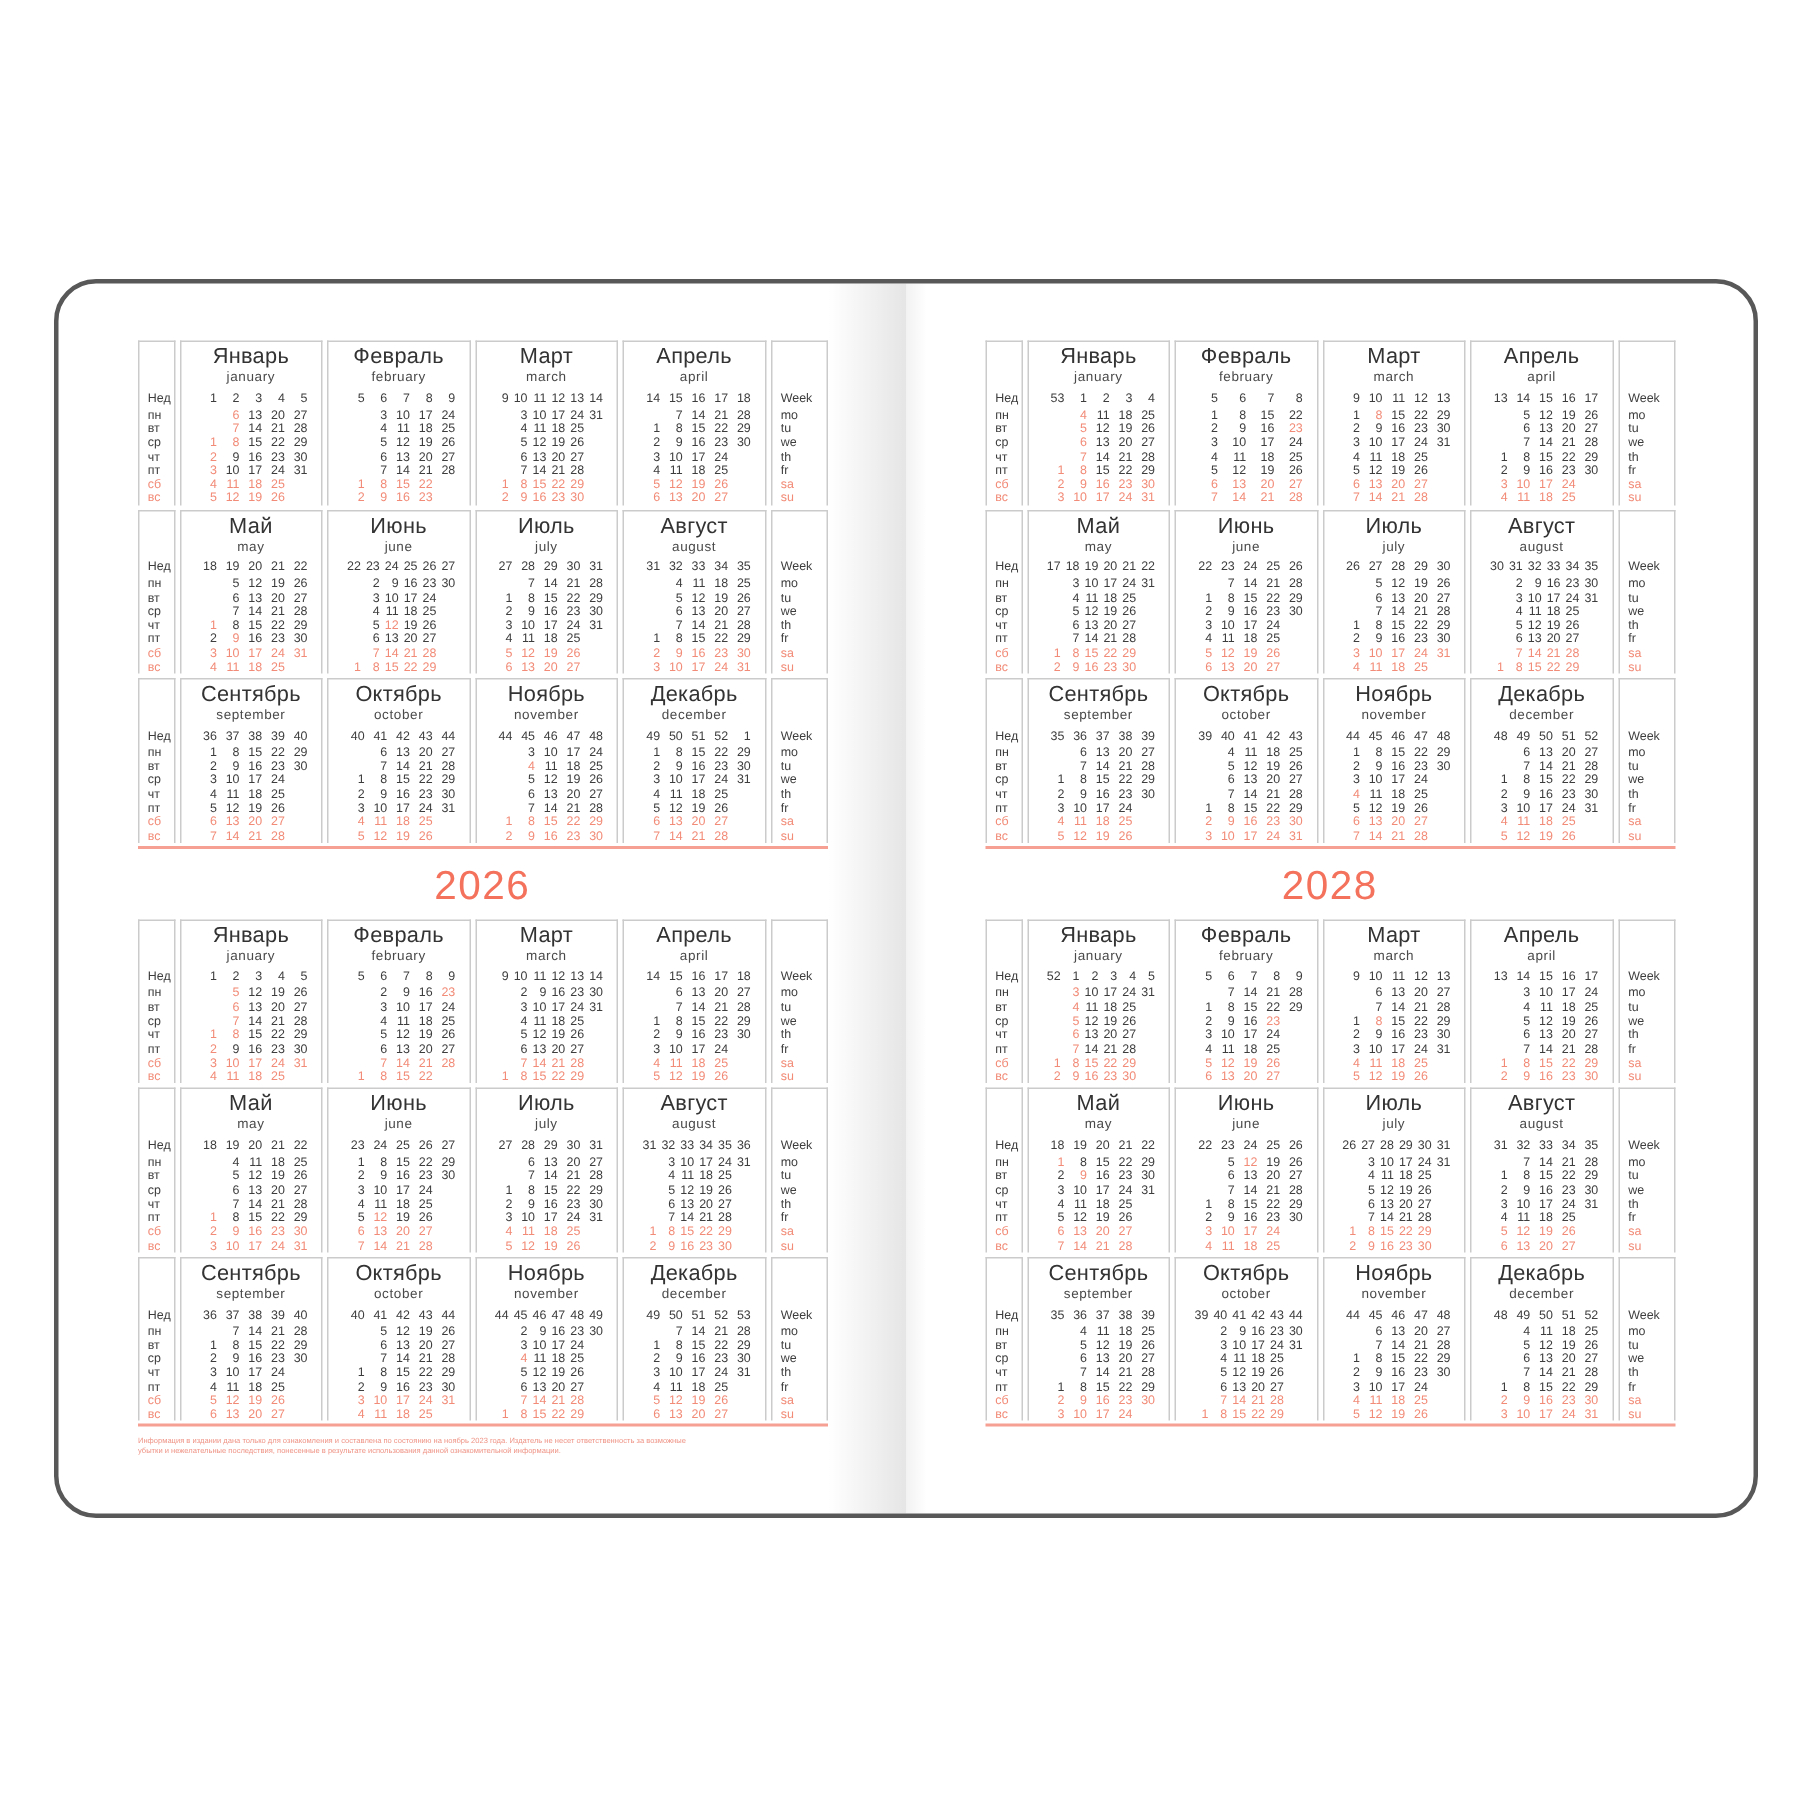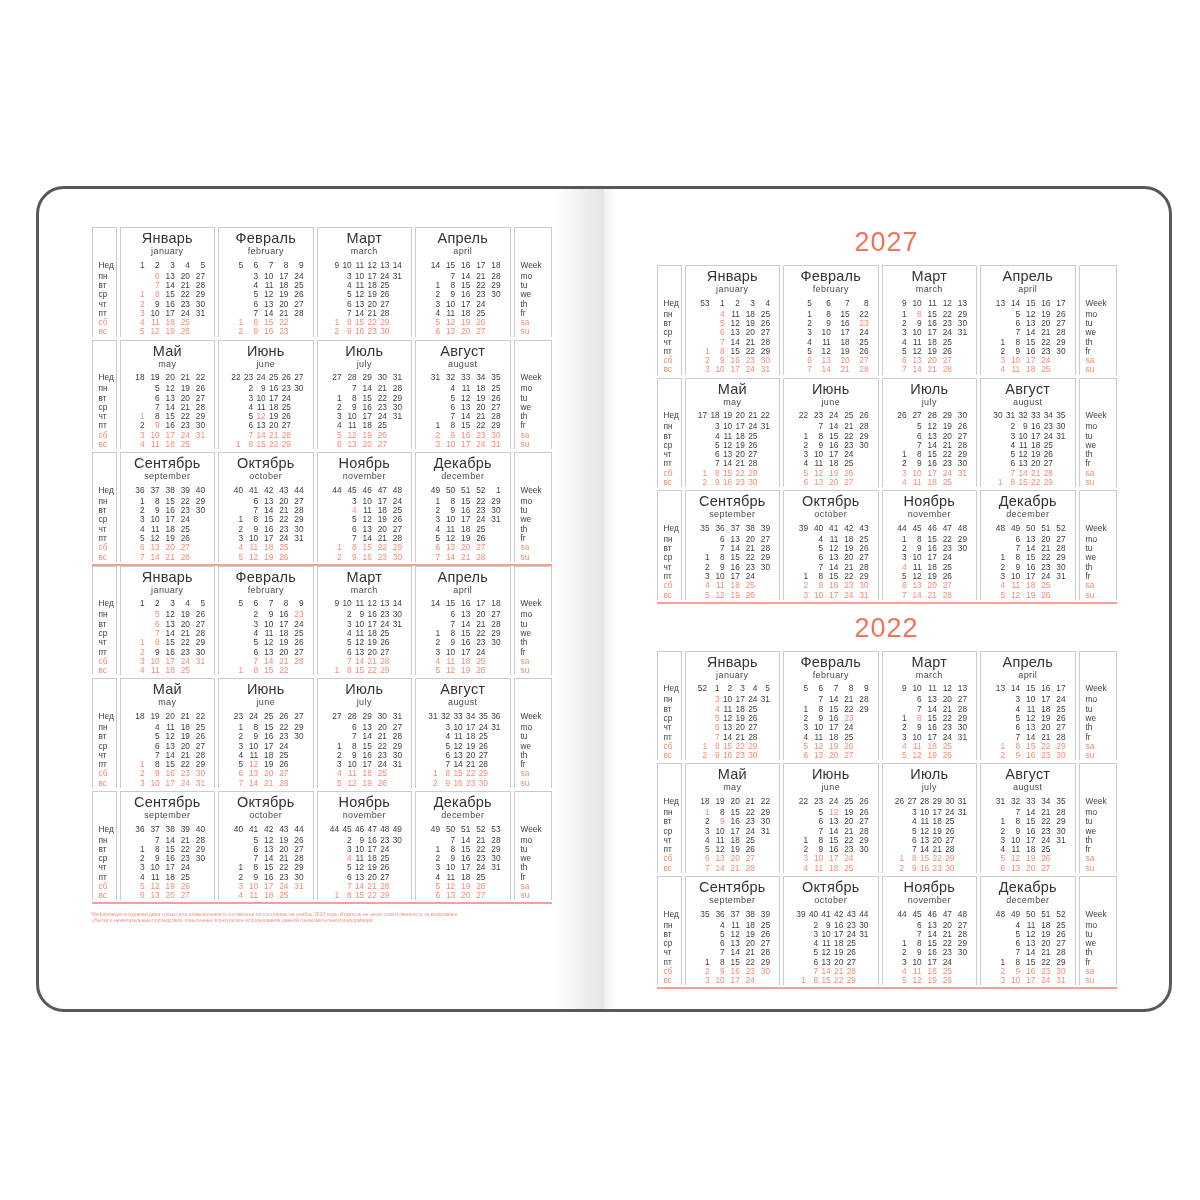--- a/index.html
+++ b/index.html
@@ -1003,20 +1003,21 @@
                     <span class="red">sa</span>
                   </div>
                   <div class="r">
                     <span class="red">su</span>
                   </div>
                 </div>
               </div>
             </div>
           </div>
         <hr class="yrule">
+        <h2 class="year second">2026</h2>
         <div class="bands">
             <div class="band">
               <div class="box lab-l">
                 <div class="mtitle"></div>
                 <div class="rows">
                   <div class="r">
                     <span>Нед</span>
                   </div>
                   <div class="r">
                     <span>пн</span>
@@ -1987,21 +1988,20 @@
         <hr class="yrule">
         <div class="footer">
           <div>Информация в издании дана только для ознакомления и составлена по состоянию на ноябрь 2023 года. Издатель не несет ответственность за возможные</div>
           <div>убытки и нежелательные последствия, понесенные в результате использования данной ознакомительной информации.</div>
         </div>
       </div>
     </div>
 
     <div class="page page-right">
       <div class="content">
-        <h2 class="year">2027</h2>
         <div class="bands">
             <div class="band">
               <div class="box lab-l">
                 <div class="mtitle"></div>
                 <div class="rows">
                   <div class="r">
                     <span>Нед</span>
                   </div>
                   <div class="r">
                     <span>пн</span>
@@ -2947,21 +2947,21 @@
                     <span class="red">sa</span>
                   </div>
                   <div class="r">
                     <span class="red">su</span>
                   </div>
                 </div>
               </div>
             </div>
           </div>
         <hr class="yrule">
-        <h2 class="year second">2022</h2>
+        <h2 class="year second">2028</h2>
         <div class="bands">
             <div class="band">
               <div class="box lab-l">
                 <div class="mtitle"></div>
                 <div class="rows">
                   <div class="r">
                     <span>Нед</span>
                   </div>
                   <div class="r">
                     <span>пн</span>

